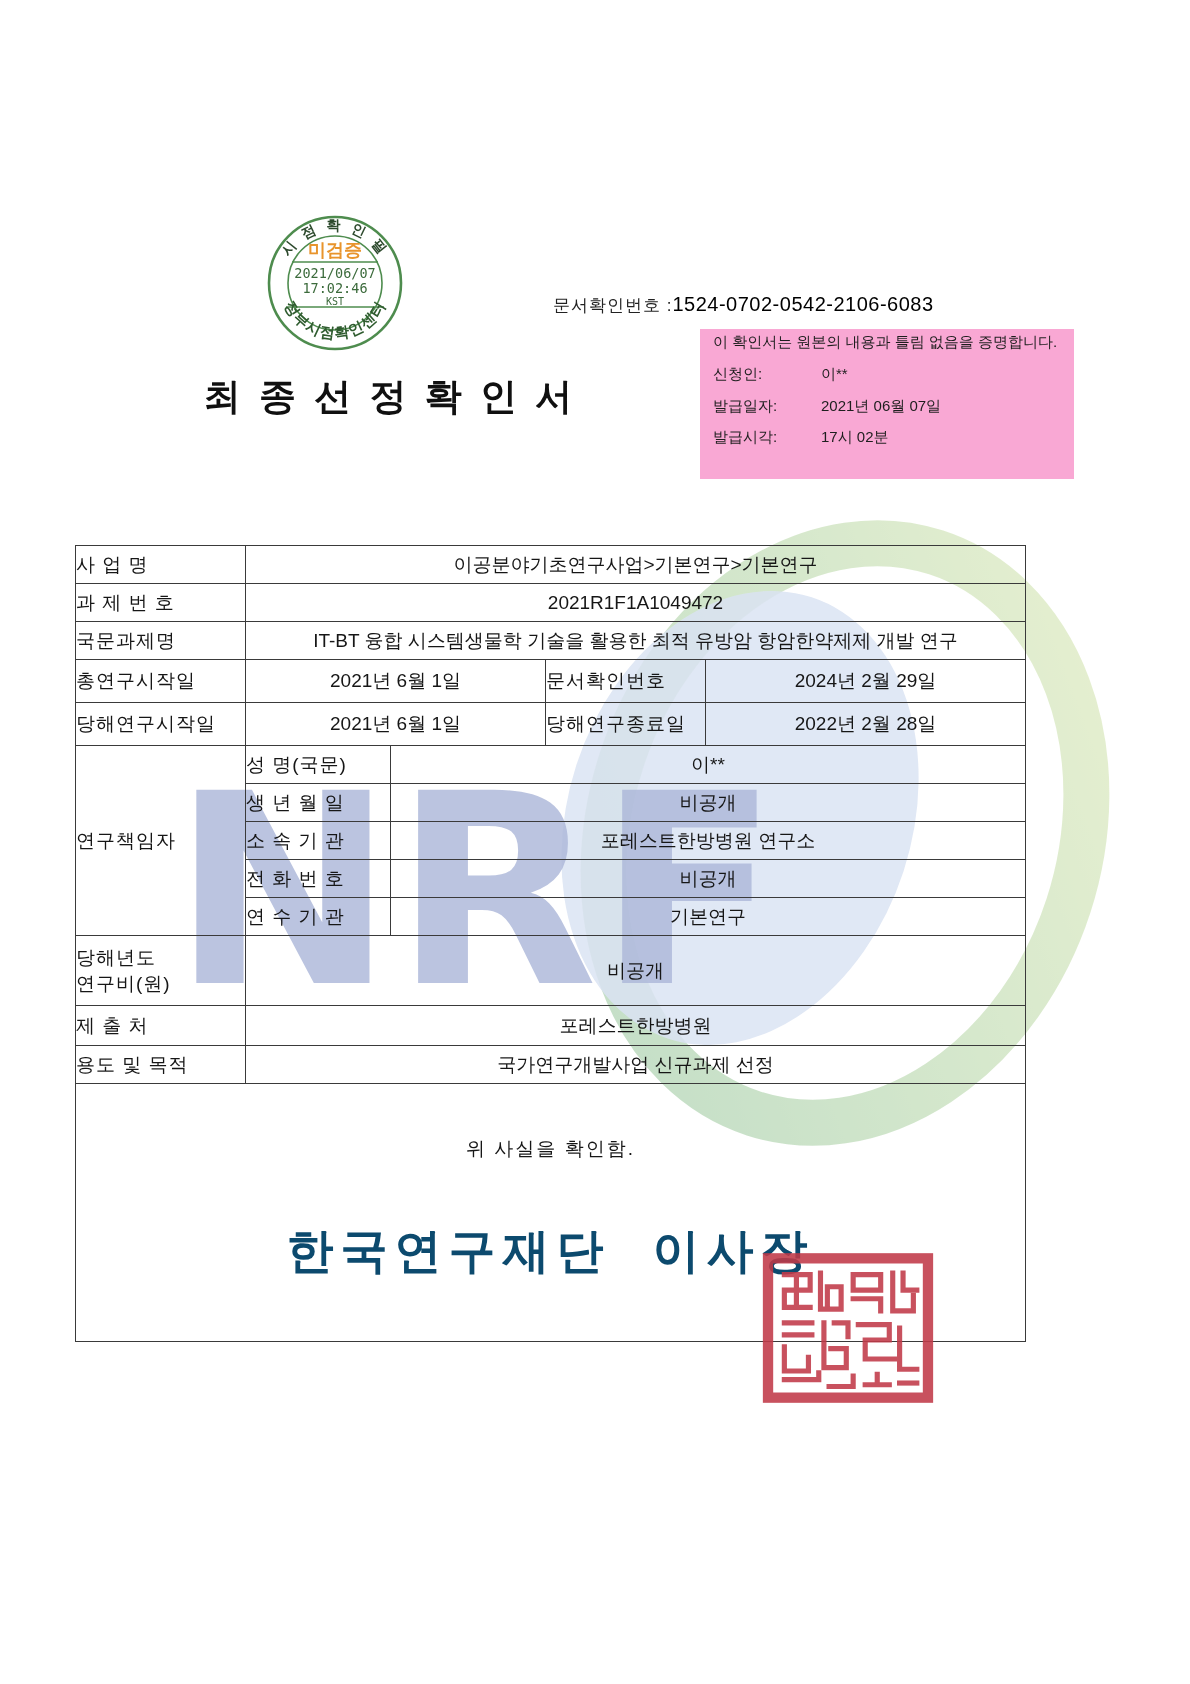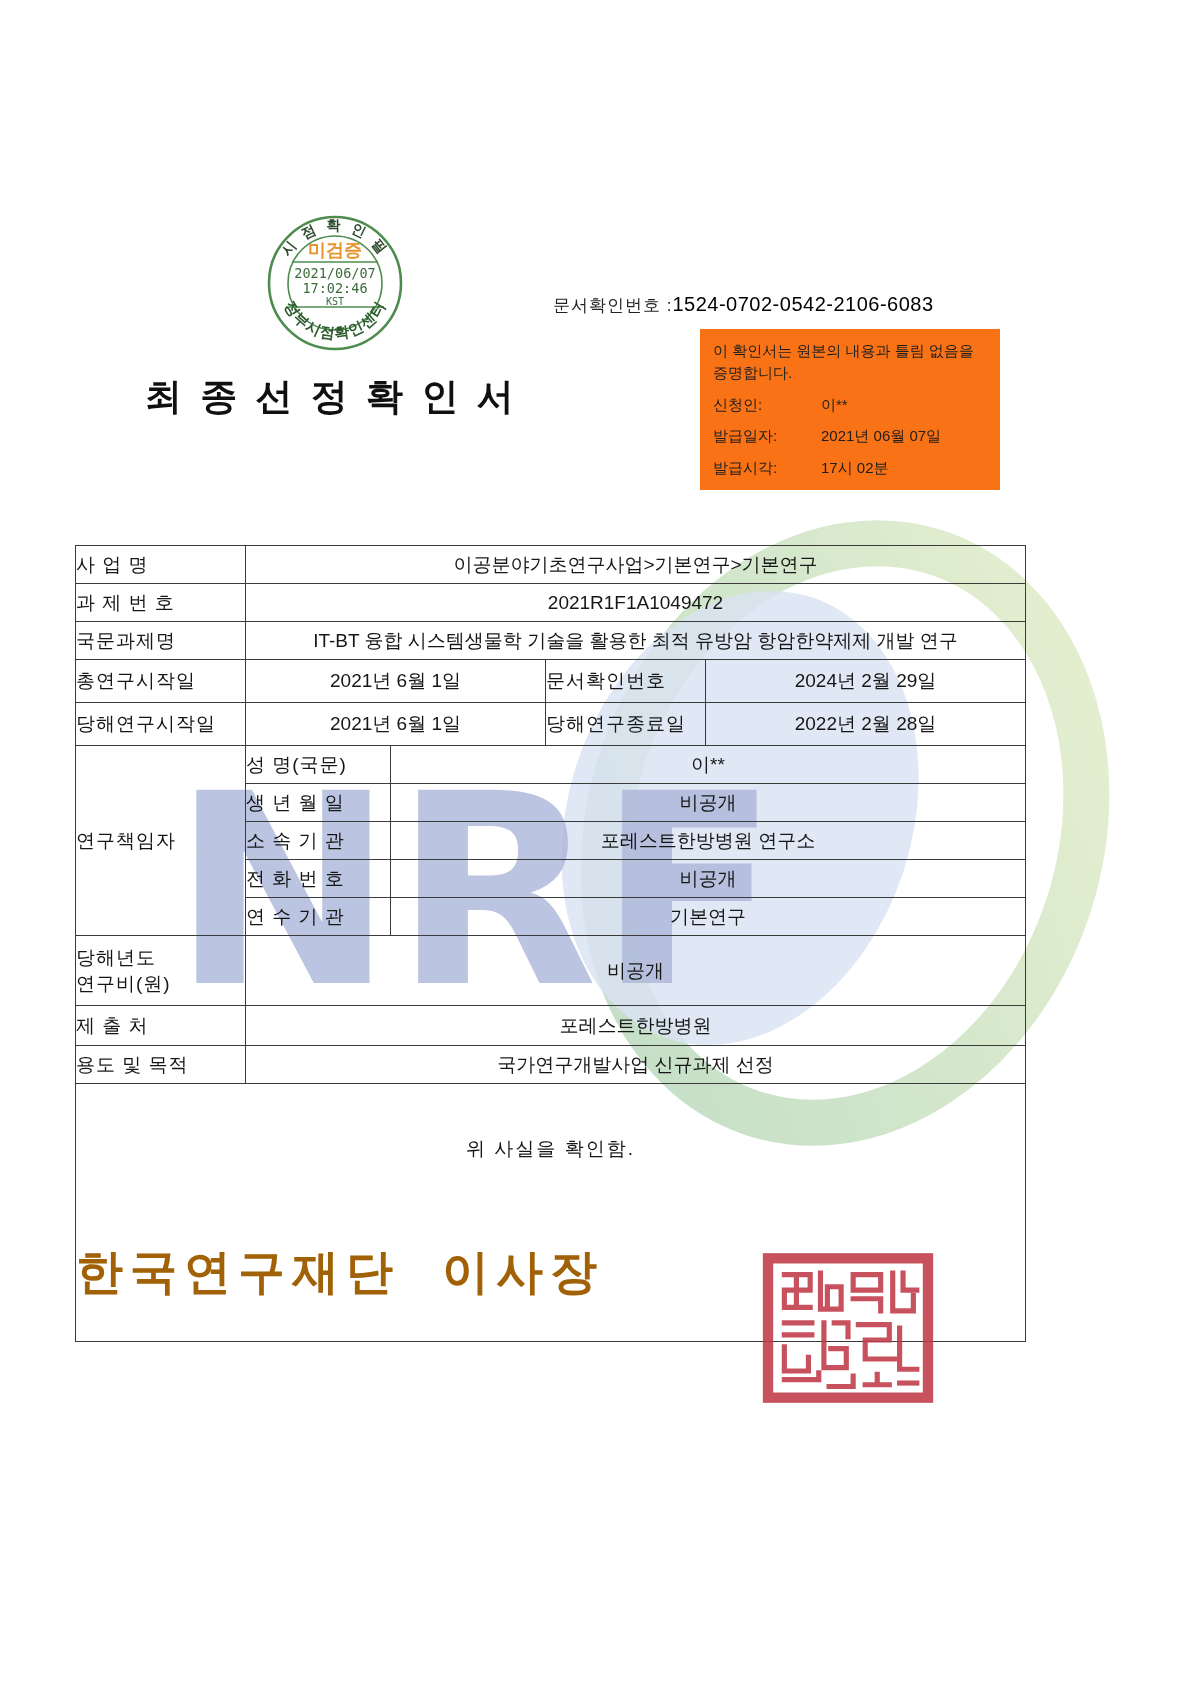--- a/index.html
+++ b/index.html
@@ -16,30 +16,30 @@
   
   .docnum {
     position:absolute; left:553px; top:293px; display:flex;
     align-items:baseline; gap:0; color:#222;
   }
   .docnum .lblx { font-size:17px; letter-spacing:1px; }
   .docnum .valx { font-size:20px; color:#000000; letter-spacing:.5px; }
 
   
   .certbox {
-    position:absolute; left:700px; top:329px; width:300px; min-height:150px;
-    background:#f97316; padding:11px 13px; font-size:15px; color:#1e1e1e;
+    position:absolute; left:700px; top:329px; width:374px; min-height:150px;
+    background:#f9a8d4; padding:2px 13px; font-size:15px; color:#1e1e1e;
     line-height:1.45;
   }
   .certbox .frow { display:flex; margin-top:10px; }
   .certbox .flbl { width:108px; flex:none; }
 
   
   .main-title {
-    position:absolute; left:145px; top:372px; width:490px; text-align:left;
+    position:absolute; left:145px; top:372px; width:490px; text-align:center;
     font-size:37px; font-weight:bold; letter-spacing:4px; color:#101010;
   }
 
   
   .watermark { position:absolute; left:150px; top:518px; z-index:0; }
 
   
   table.doc-table {
     position:absolute; left:75px; top:545px; width:950px; z-index:1;
     border-collapse:collapse; table-layout:fixed;
@@ -47,23 +47,23 @@
   table.doc-table td {
     border:1.6px solid #3a3a3a; font-size:19px; color:#161616;
     background:transparent; padding:2px 0;
   }
   td.lbl { text-align:left; letter-spacing:1px; }
   td.val { text-align:center; padding-left:14px; }
   td.ctr { text-align:center; }
   td.bottom-cell { position:relative; height:258px; vertical-align:top; }
   .confirm { margin-top:50px; text-align:center; font-size:19px; letter-spacing:2px; }
   .signature {
-    position:relative; z-index:3; margin-top:79px; 
+    position:relative; z-index:3; margin-top:58px; text-align:center;
     font-family:"DejaVu Serif", serif; font-weight:bold; font-size:47px;
-    letter-spacing:7px; color:#a16207;
+    letter-spacing:7px; color:#0c4a6e;
   }
   .signature .sig-gap { display:inline-block; width:42px; }
 
   
   .seal { position:absolute; left:762px; top:1252px; z-index:2; }
 </style>
 </head>
 <body>
 
 <div class="page">

